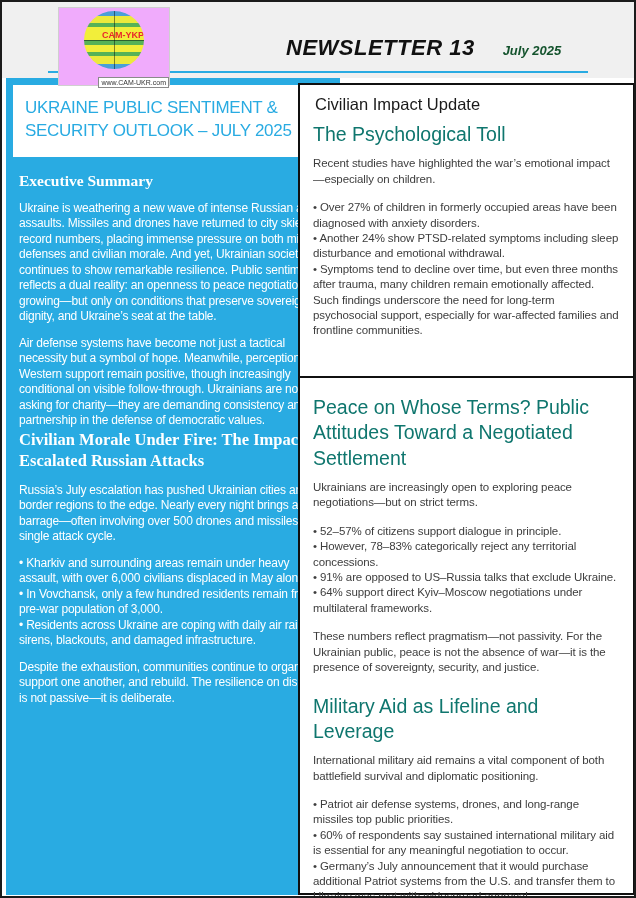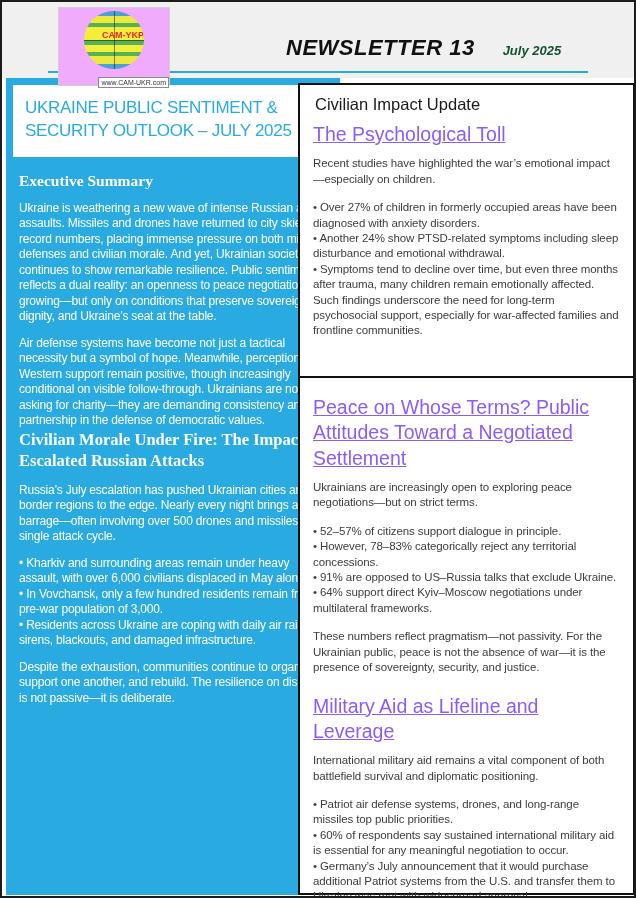--- a/index.html
+++ b/index.html
@@ -75,21 +75,21 @@
 
   
   .rbox{
     position:absolute; left:296px; width:337px; background:#ffffff;
     border:2px solid #101010; padding:9px 13px 8px 13px;
   }
   .rbox-1{ top:81px; height:368px; }
   .rbox-2{ top:374px; height:519px; }
 
   .kicker{ font-size:16.5px; font-weight:normal; color:#1a1a1a; margin:1px 0 0 2px; }
-  .rhead{ font-size:19.5px; font-weight:normal; color:#8b5cf6; line-height:1.3; margin-top:14px;text-decoration:underline; }
+  .rhead{ font-size:19.5px; font-weight:normal; color:#0f766e; line-height:1.3; margin-top:14px; }
   .rhead.first{ margin-top:8px; }
   .rbox p{ font-size:11.5px; line-height:15.4px; color:#3d3d3d; letter-spacing:-0.1px; margin-top:9px; }
   .rbox p.line{ margin-top:0; }
   .rbox p.group-start{ margin-top:13px; }
   .rbox p.tight{ margin-top:0; }
   .rhead.mil{ margin-top:18px; }
 </style>
 </head>
 <body>
 

